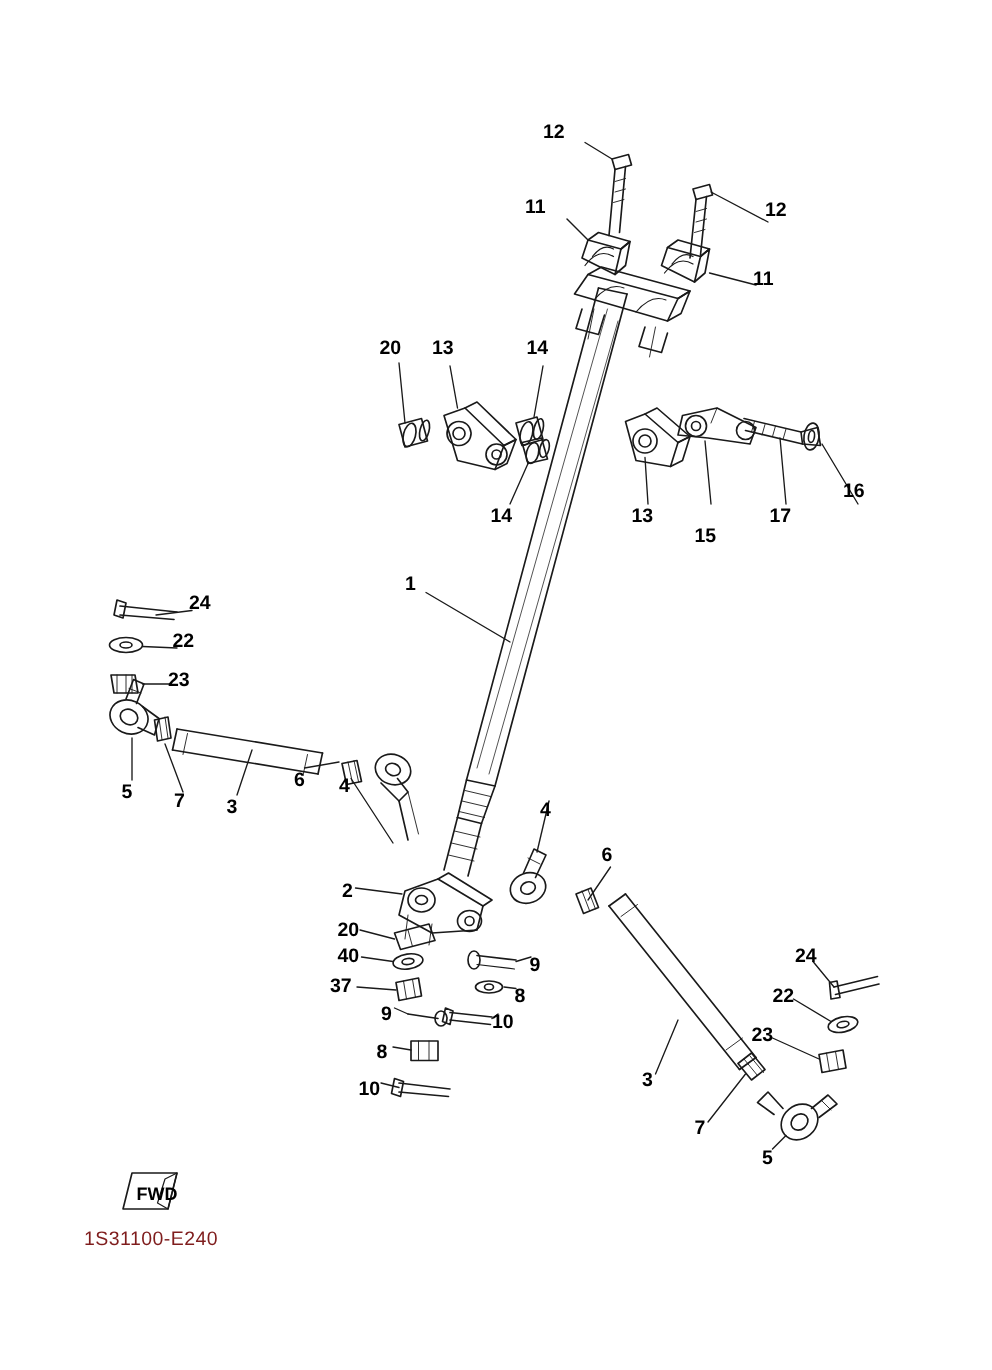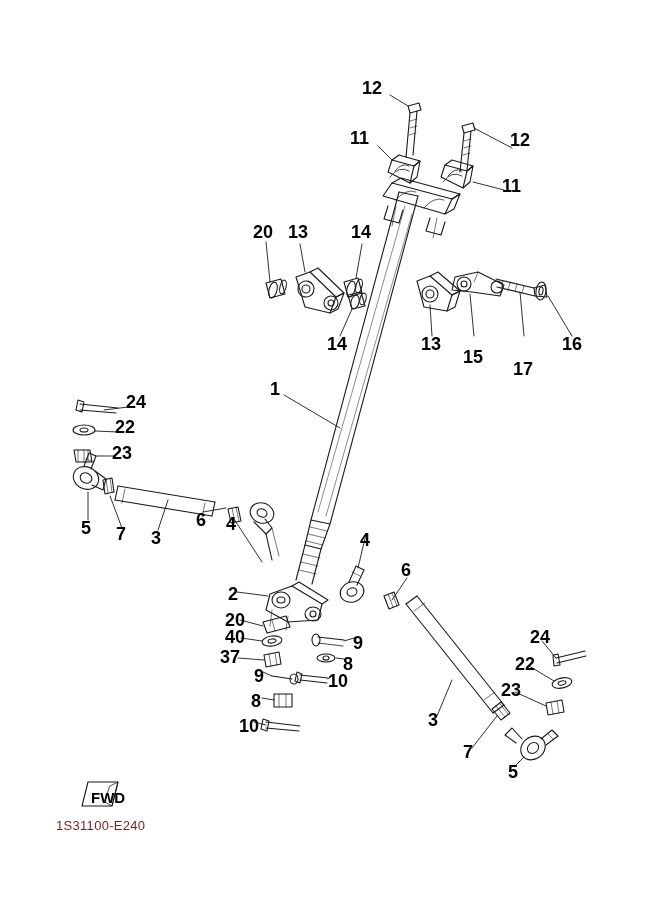--- a/index.html
+++ b/index.html
@@ -20,38 +20,38 @@
   #diagram-svg {
     position: absolute;
     left: 0;
     top: 0;
     width: 661px;
     height: 913px;
   }
   .callout {
     position: absolute;
     font-family: "Liberation Sans", sans-serif;
-    font-size: 18px;
+    font-size: 13px;
     font-weight: bold;
     color: #000000;
     line-height: 14px;
     white-space: nowrap;
   }
   .partcode {
     position: absolute;
     font-family: "Liberation Sans", sans-serif;
     font-size: 13px;
     color: #7f1d1d;
     letter-spacing: 0.3px;
     white-space: nowrap;
   }
   .fwd-label {
     position: absolute;
     font-family: "Liberation Sans", sans-serif;
-    font-size: 15px;
+    font-size: 12px;
     font-weight: bold;
     color: #000000;
   }
 </style>
 </head>
 <body>
 
 <div id="sheet">
 
   <svg id="diagram-svg" viewBox="0 0 661 913">
@@ -372,22 +372,22 @@
   <div class="callout" style="left:362px; top:81px;">12</div>
   <div class="callout" style="left:350px; top:131px;">11</div>
   <div class="callout" style="left:510px; top:133px;">12</div>
   <div class="callout" style="left:502px; top:179px;">11</div>
   <div class="callout" style="left:253px; top:225px;">20</div>
   <div class="callout" style="left:288px; top:225px;">13</div>
   <div class="callout" style="left:351px; top:225px;">14</div>
   <div class="callout" style="left:327px; top:337px;">14</div>
   <div class="callout" style="left:421px; top:337px;">13</div>
   <div class="callout" style="left:463px; top:350px;">15</div>
-  <div class="callout" style="left:513px; top:337px;margin-top:25px;">17</div>
-  <div class="callout" style="left:562px; top:337px;text-align:right;">16</div>
+  <div class="callout" style="left:513px; top:337px;">17</div>
+  <div class="callout" style="left:562px; top:320px;text-align:right;">16</div>
   <div class="callout" style="left:270px; top:382px;">1</div>
   <div class="callout" style="left:126px; top:395px;">24</div>
   <div class="callout" style="left:115px; top:420px;">22</div>
   <div class="callout" style="left:112px; top:446px;">23</div>
   <div class="callout" style="left:81px;  top:521px;">5</div>
   <div class="callout" style="left:116px; top:527px;">7</div>
   <div class="callout" style="left:151px; top:531px;">3</div>
   <div class="callout" style="left:196px; top:513px;">6</div>
   <div class="callout" style="left:226px; top:517px;">4</div>
   <div class="callout" style="left:360px; top:533px;">4</div>

